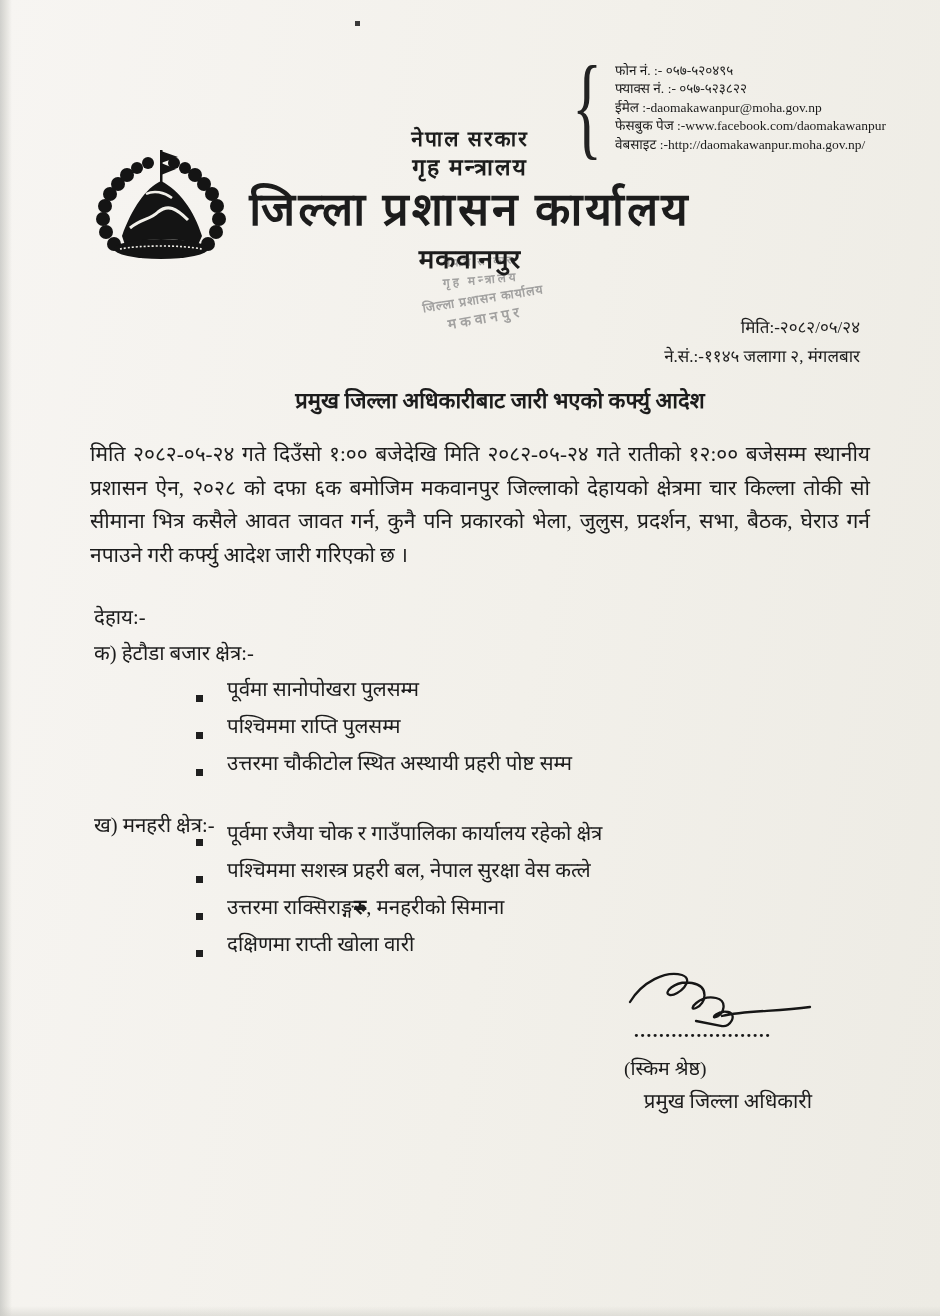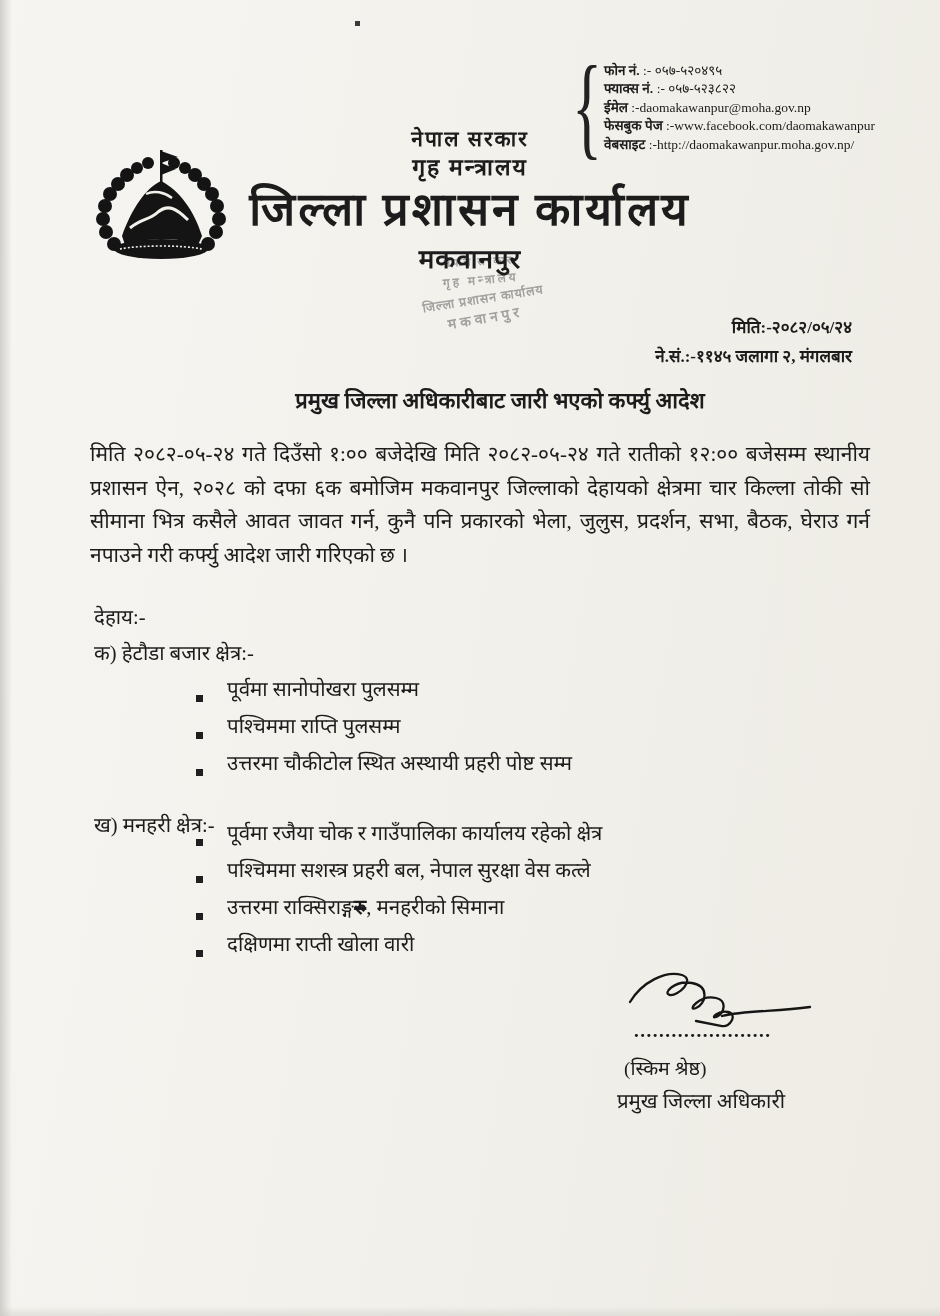--- a/index.html
+++ b/index.html
@@ -30,25 +30,25 @@
   .stamp div { line-height:19px; }
   .stamp .s0 { font-size:11px; letter-spacing:2px; transform:rotate(4deg); }
   .stamp .s1 { font-size:12px; letter-spacing:3px; transform:rotate(2deg); }
   .stamp .s2 { font-size:12.5px; letter-spacing:1px; transform:rotate(-2deg); }
   .stamp .s3 { font-size:14px; letter-spacing:4px; transform:rotate(-3deg); }
 
   .brace { position:absolute; left:572px; top:50px; font-size:114px; line-height:1;
     font-weight:400; color:#222; transform:scaleX(.55); transform-origin:left top; }
   .contact { position:absolute; left:604px; top:62px; width:330px; }
   .contact-line { font-size:13.5px; line-height:18.4px; white-space:nowrap; }
-  .contact-label { font-weight:700; }
+  .contact-label { font-weight:400;margin-left:11px; }
 
   
   .ref-left  { position:absolute; left:94px;  top:316px; font-size:17px; font-weight:700; line-height:28px; }
-  .ref-right { position:absolute; right:88px; top:313px; font-size:17px; font-weight:700; line-height:29px; text-align:right; }
+  .ref-right { position:absolute; right:80px; top:313px; font-size:17px; font-weight:400; line-height:29px; text-align:right; }
 
   .subject { position:absolute; left:60px; right:0; top:384px; text-align:center;
     font-size:22px; font-weight:700; }
 
   .body-par { position:absolute; left:90px; top:438px; width:780px;
     font-size:21px; line-height:33.5px; text-align:justify; }
 
   .details-label { position:absolute; left:94px; top:602px; font-size:20.5px; }
   .sec-a { position:absolute; left:94px; top:638px; font-size:20.5px; }
   .sec-b { position:absolute; left:94px; top:810px; font-size:20.5px; }
@@ -57,21 +57,21 @@
   .list-b { top:820px; }
   .item { display:flex; align-items:flex-end; font-size:20.5px; margin-bottom:11px; line-height:26px; }
   .sq { flex:none; width:7px; height:7px; background:#1f1f1f; margin-right:24px; }
   .struck { font-weight:700; text-decoration:line-through; text-decoration-thickness:2.5px; }
 
   
   .sig-svg { position:absolute; left:626px; top:966px; }
   .sig-dots { position:absolute; left:634px; top:1020px; font-size:19px; font-weight:700;
     letter-spacing:1.5px; color:#161616; }
   .sig-name  { position:absolute; left:624px; top:1054px; width:178px; text-align:left; font-size:19.5px; }
-  .sig-title { position:absolute; left:590px; top:1086px; width:222px; text-align:center; font-size:20.5px; }
+  .sig-title { position:absolute; left:590px; top:1086px; width:222px; text-align:right; font-size:20.5px; }
 </style>
 </head>
 <body>
 
 <div class="page">
   <div class="scan-edge"></div>
   <div class="scan-bottom"></div>
   <div class="speckle"></div>
 
   <svg class="emblem" viewBox="0 0 142 120" xmlns="http://www.w3.org/2000/svg">

